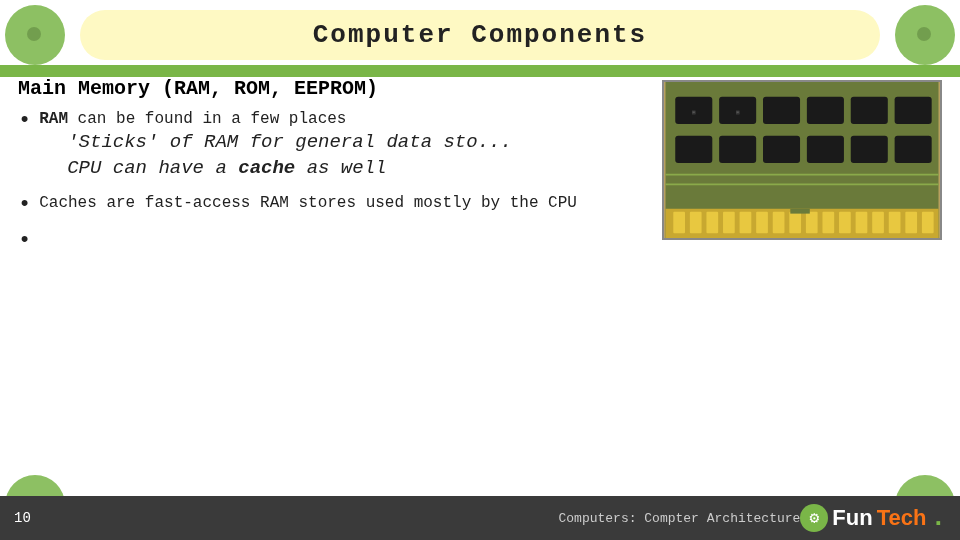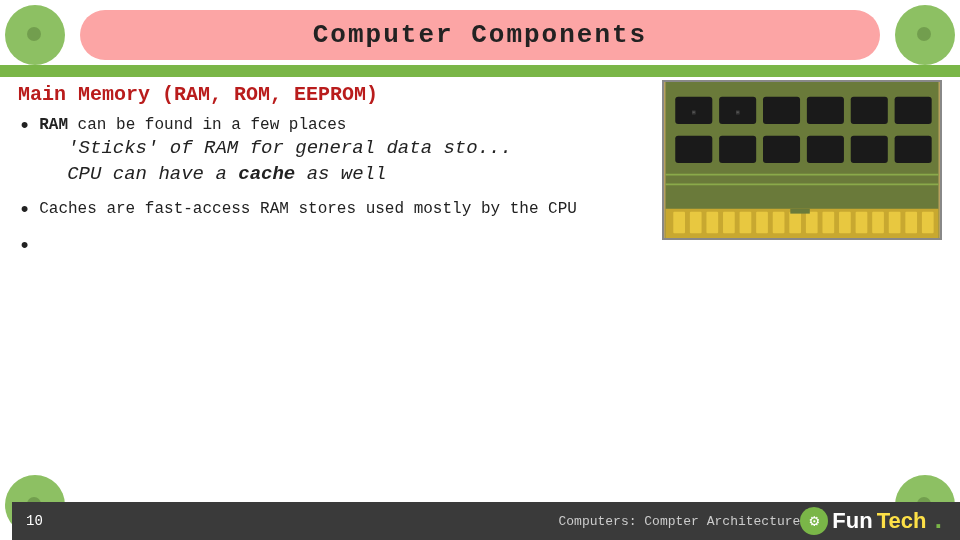--- a/index.html
+++ b/index.html
@@ -39,21 +39,21 @@
     .corner-bl .corner-dot { top: 22px; left: 22px; }
     .corner-br .corner-dot { top: 22px; left: 22px; }
 
     
     .title-bar {
       position: absolute;
       top: 10px;
       left: 80px;
       right: 80px;
       height: 50px;
-      background: #fca5a5;
+      background: #fef9c3;
       border-radius: 25px;
       display: flex;
       align-items: center;
       justify-content: center;
     }
 
     .title-text {
       font-size: 26px;
       font-weight: bold;
       color: #222;
@@ -77,22 +77,21 @@
       top: 77px;
       left: 18px;
       right: 18px;
       bottom: 40px;
     }
 
     
     .subtitle {
       font-size: 20px;
       font-weight: bold;
-      color: #b91c1c;
-      margin-top: 6px;
+      color: #000000;
       margin-bottom: 8px;
       font-family: 'Courier New', Courier, monospace;
     }
 
     
     .ram-image {
       position: absolute;
       top: 80px;
       right: 18px;
       width: 280px;
@@ -144,23 +143,23 @@
 
     .bold-italic {
       font-weight: bold;
       font-style: italic;
     }
 
     
     .bottom-bar {
       position: absolute;
       bottom: 0;
-      left: 12px;
+      left: 0;
       right: 0;
-      height: 38px;
+      height: 44px;
       background: #3a3a3a;
       display: flex;
       align-items: center;
       justify-content: space-between;
       padding: 0 14px;
     }
 
     .slide-number {
       color: #ffffff;
       font-size: 14px;
@@ -183,21 +182,21 @@
     }
 
     .fun-text {
       color: #ffffff;
       font-size: 22px;
       font-weight: bold;
       font-family: Arial, sans-serif;
     }
 
     .tech-text {
-      color: #fde047;
+      color: #f97316;
       font-size: 22px;
       font-weight: bold;
       font-family: Arial, sans-serif;
     }
 
     .gear-circle {
       width: 28px;
       height: 28px;
       background: #7ab648;
       border-radius: 50%;

